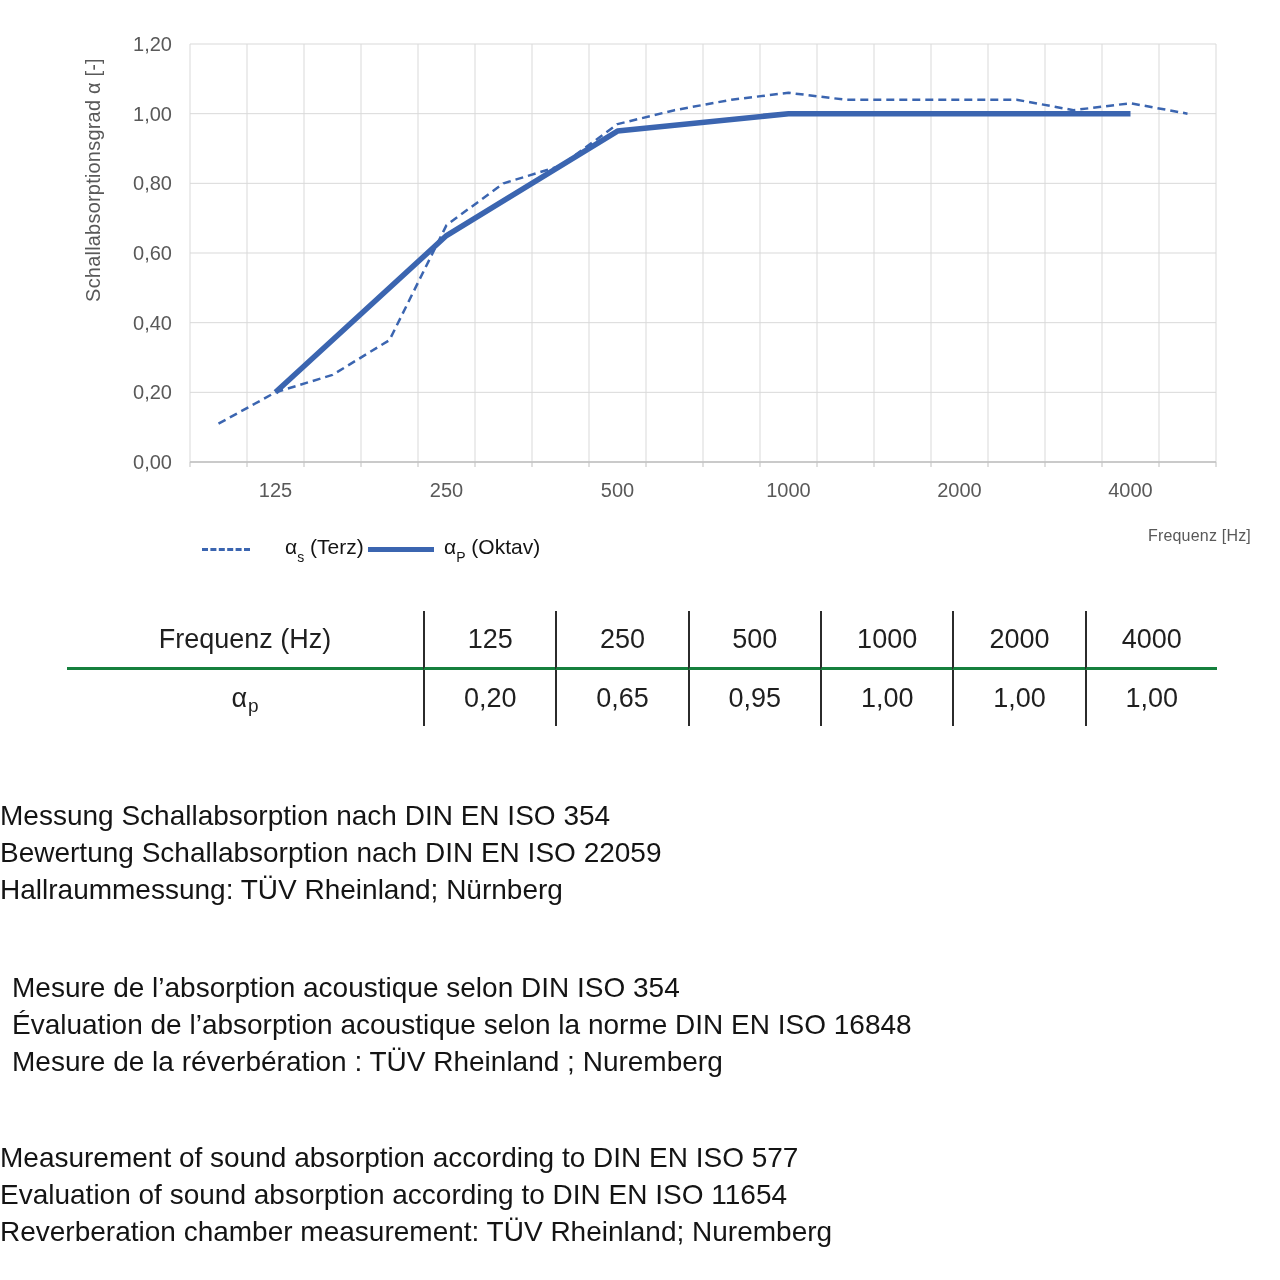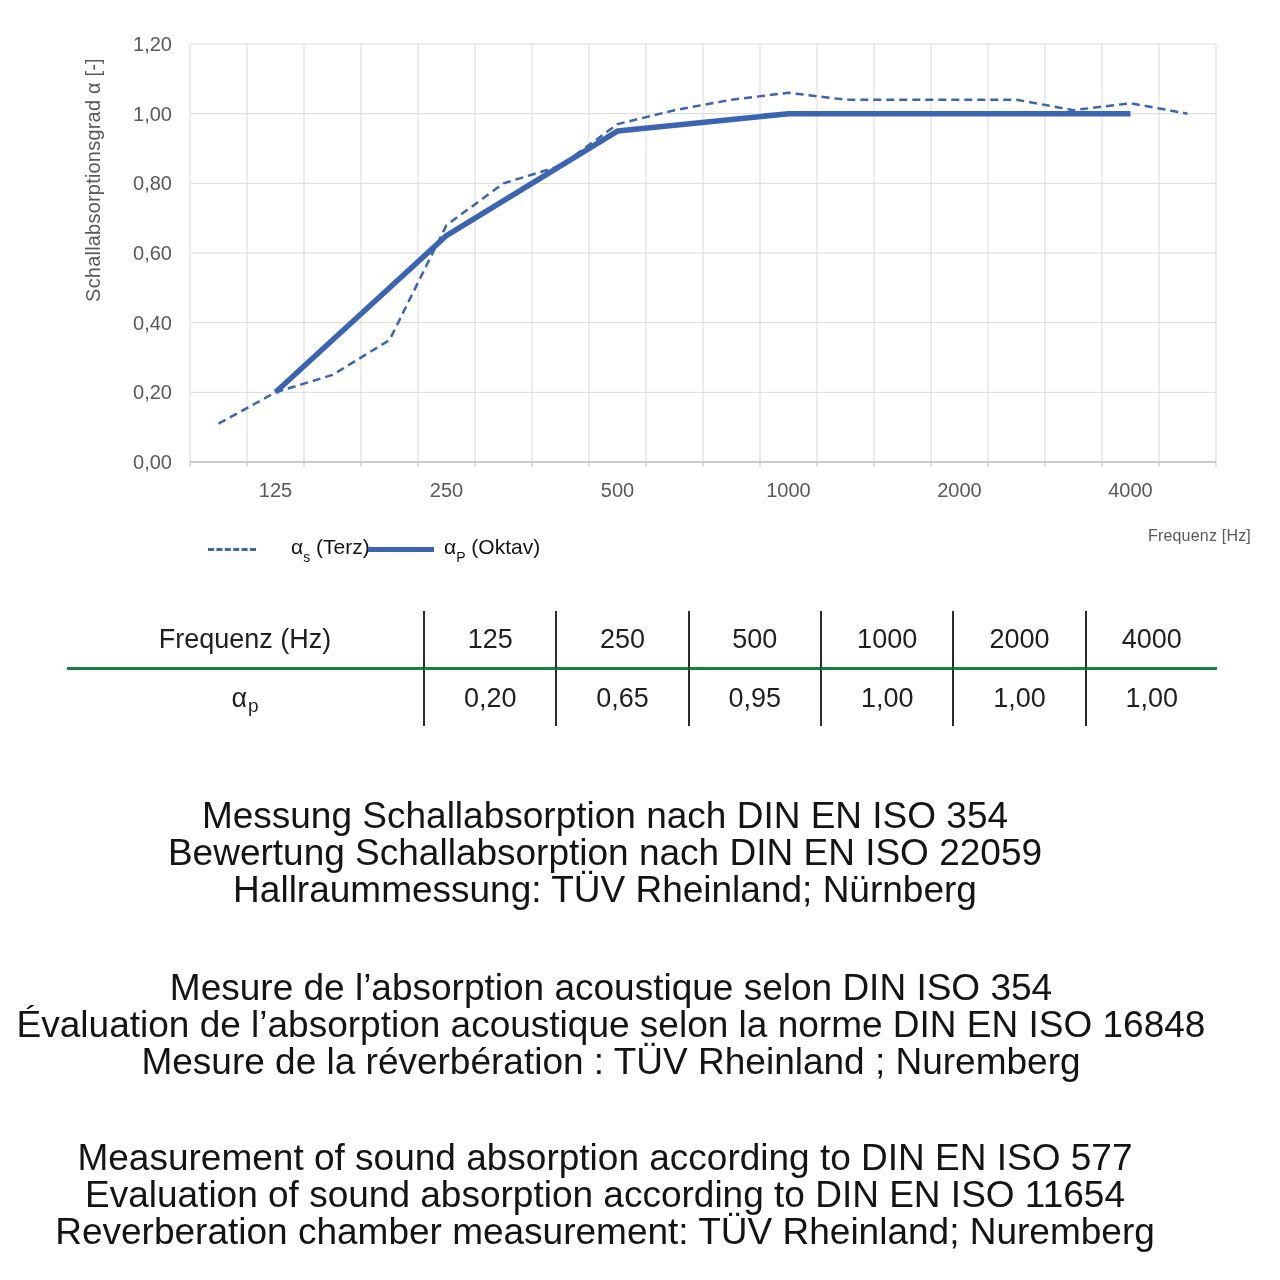--- a/index.html
+++ b/index.html
@@ -12,42 +12,42 @@
   #chart-svg{position:absolute;left:0;top:0;}
   #chart-svg text{font-family:"Liberation Sans",sans-serif;}
   .y-title{
     position:absolute;left:93px;top:180px;transform:translate(-50%,-50%) rotate(-90deg);
     white-space:nowrap;font-size:20px;color:#595959;letter-spacing:.2px;
   }
   .x-title{
     position:absolute;right:75px;top:527px;font-size:16px;color:#595959;letter-spacing:.2px;
   }
   .legend-item{position:absolute;top:536px;display:flex;align-items:center;gap:10px;height:26px;}
-  .legend-item-terz{left:208px;gap:35px;}
+  .legend-item-terz{left:202px;gap:35px;}
   .legend-item-oktav{left:368px;}
   .sample-dashed{display:inline-block;width:48px;height:0;border-top:3px dashed #3B65B0;}
   .sample-solid{display:inline-block;width:66px;height:5px;background:#3B65B0;}
   .legend-text{font-size:21px;color:#141414;white-space:pre;}
   .legend-text sub{font-size:14px;position:relative;top:2px;}
   
   .freq-table{
     position:absolute;left:67px;top:611px;width:1150px;
     display:grid;grid-template-columns:356px repeat(6,1fr);
     font-size:27px;color:#1f1f1f;
   }
   .ft-cell{
     display:flex;align-items:center;justify-content:center;
     height:59px;box-sizing:border-box;
   }
   .ft-cell.val{height:56px;}
   .ft-cell.divider{border-left:2px solid #2b2b2b;}
   .ft-head{border-bottom:3px solid #15803d;}
   .alpha-sub{font-size:19px;position:relative;top:8px;margin-left:1px;}
   
-  .note{position:absolute;left:0;right:70px;text-align:center;font-size:37px;line-height:37px;color:#141414;}
+  .note{position:absolute;left:0;right:70px;text-align:left;font-size:28px;line-height:37px;color:#141414;}
   .note-german{top:797px;}
   .note-french{top:969px;margin-left:12px;}
   .note-english{top:1139px;}
 </style>
 </head>
 <body>
 
 <div class="page">
 
   <div class="chart-wrap">

